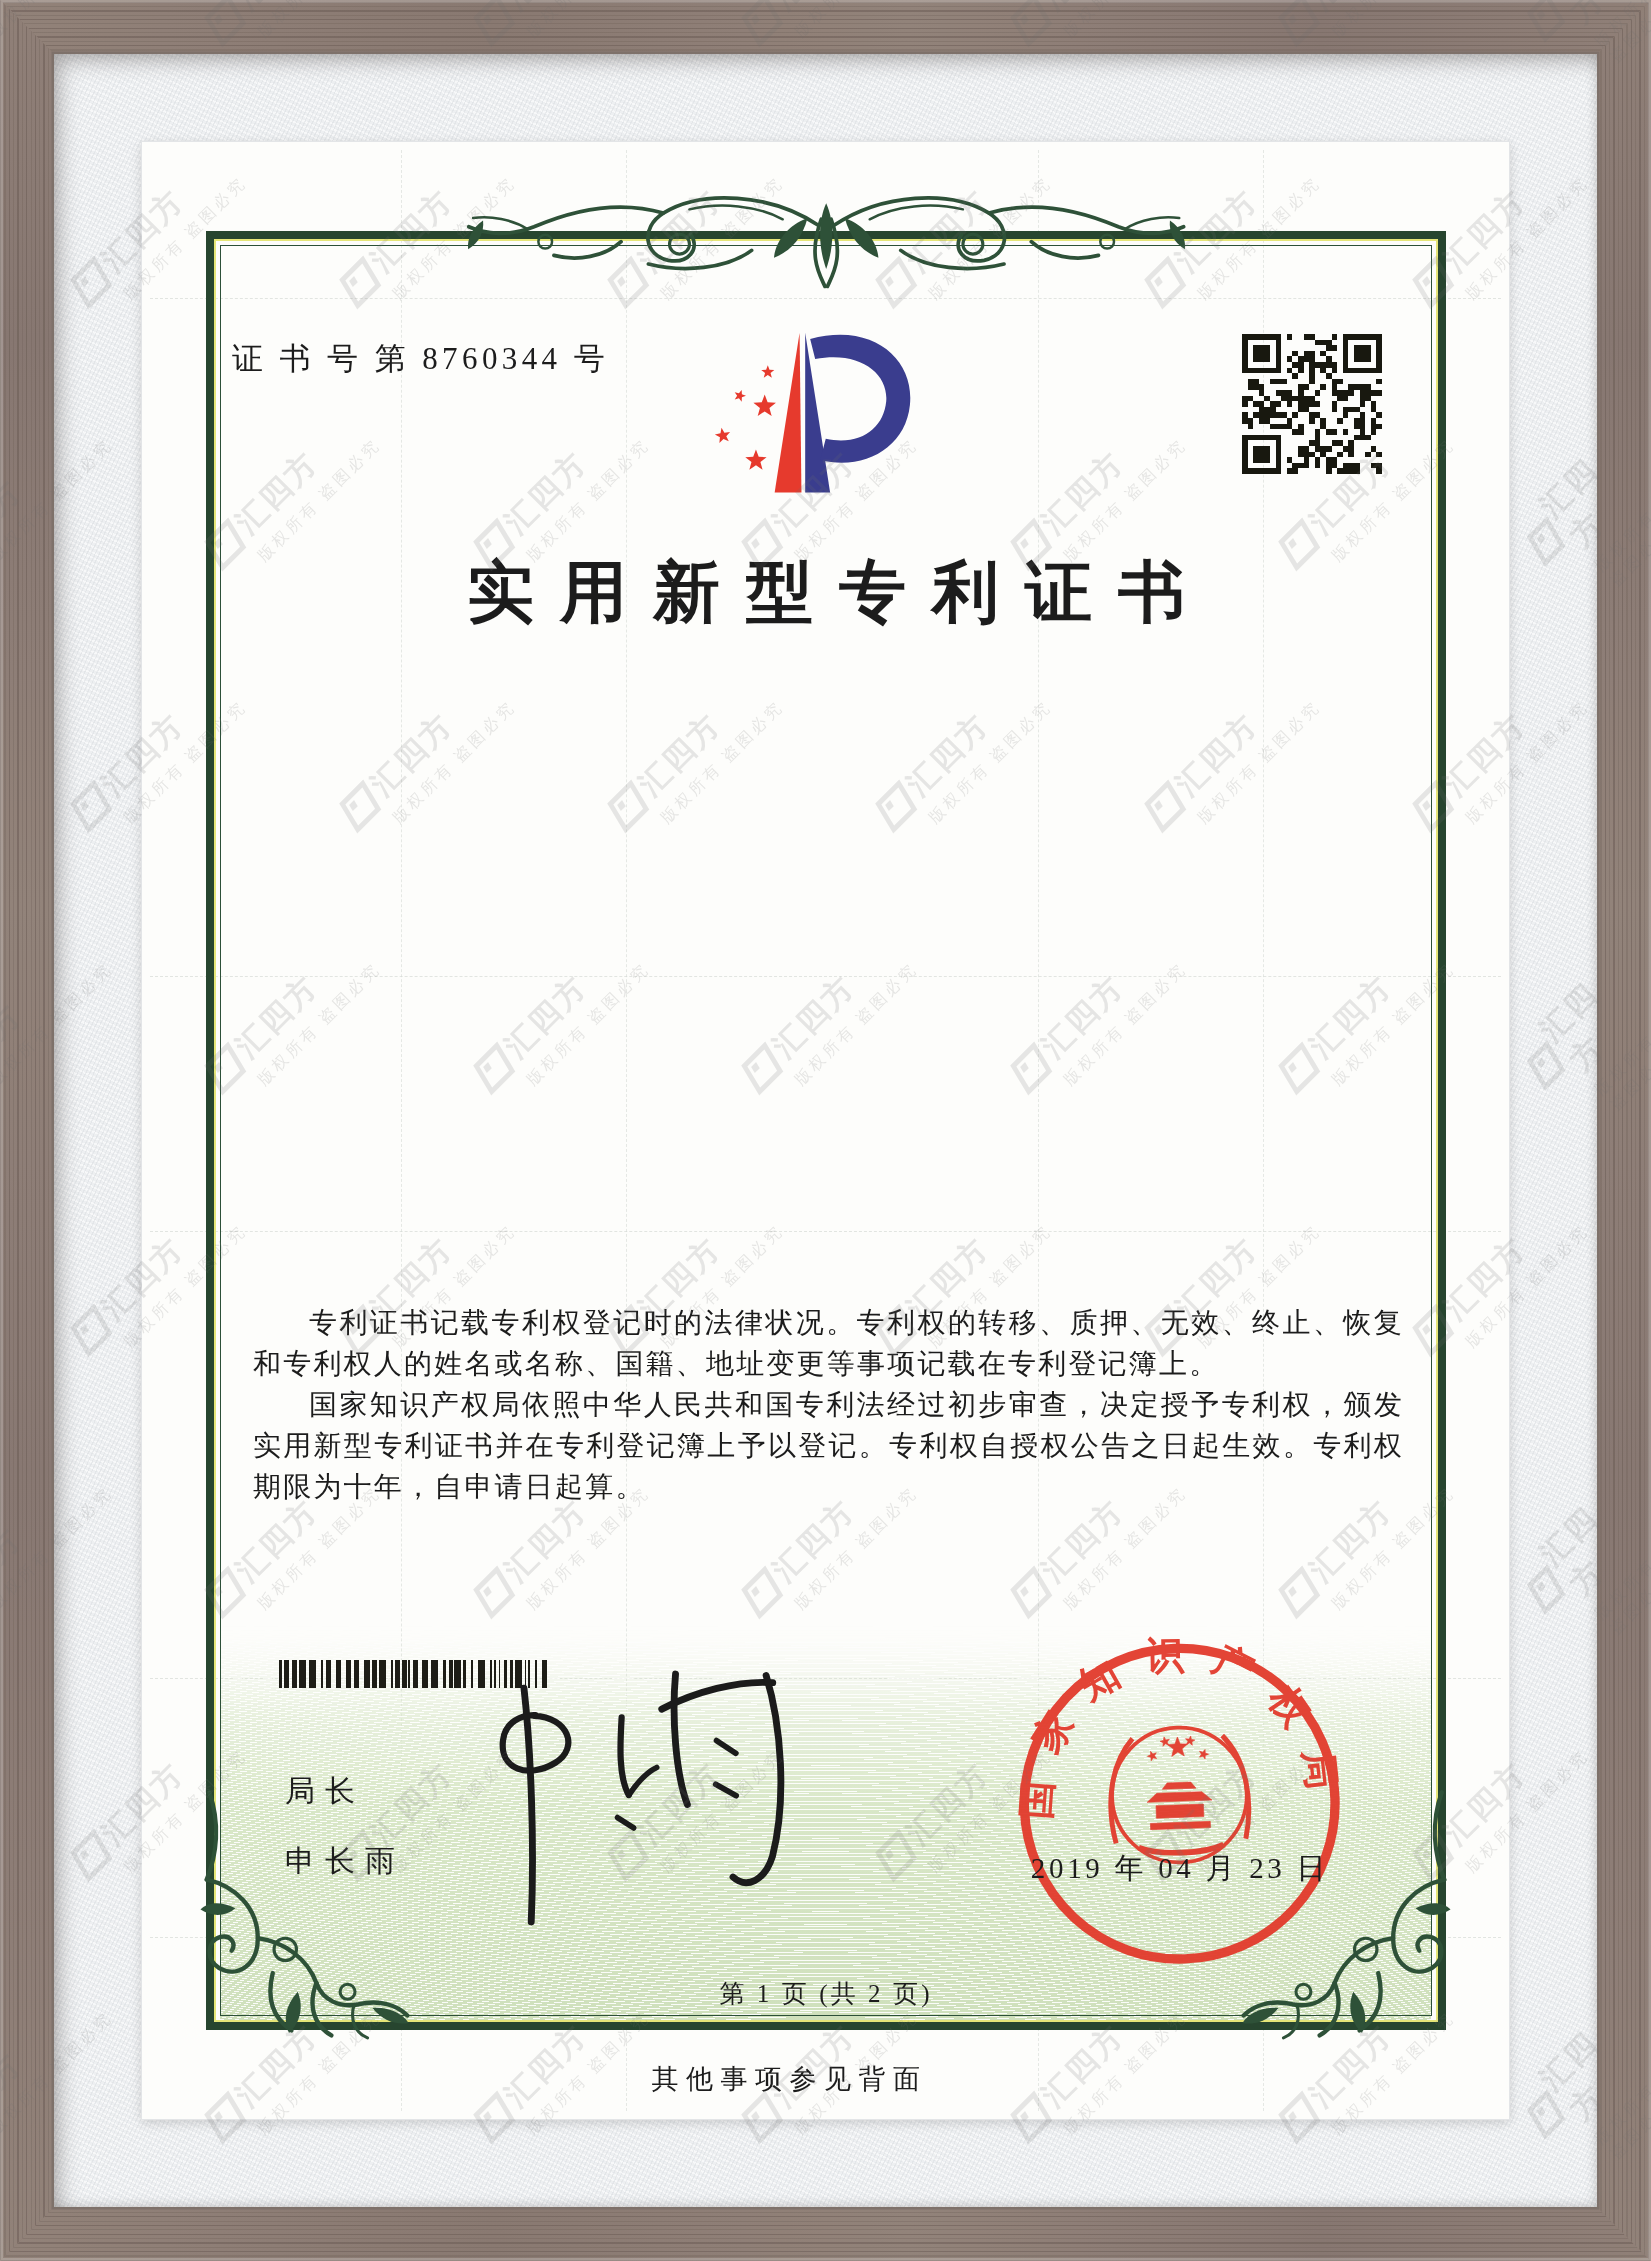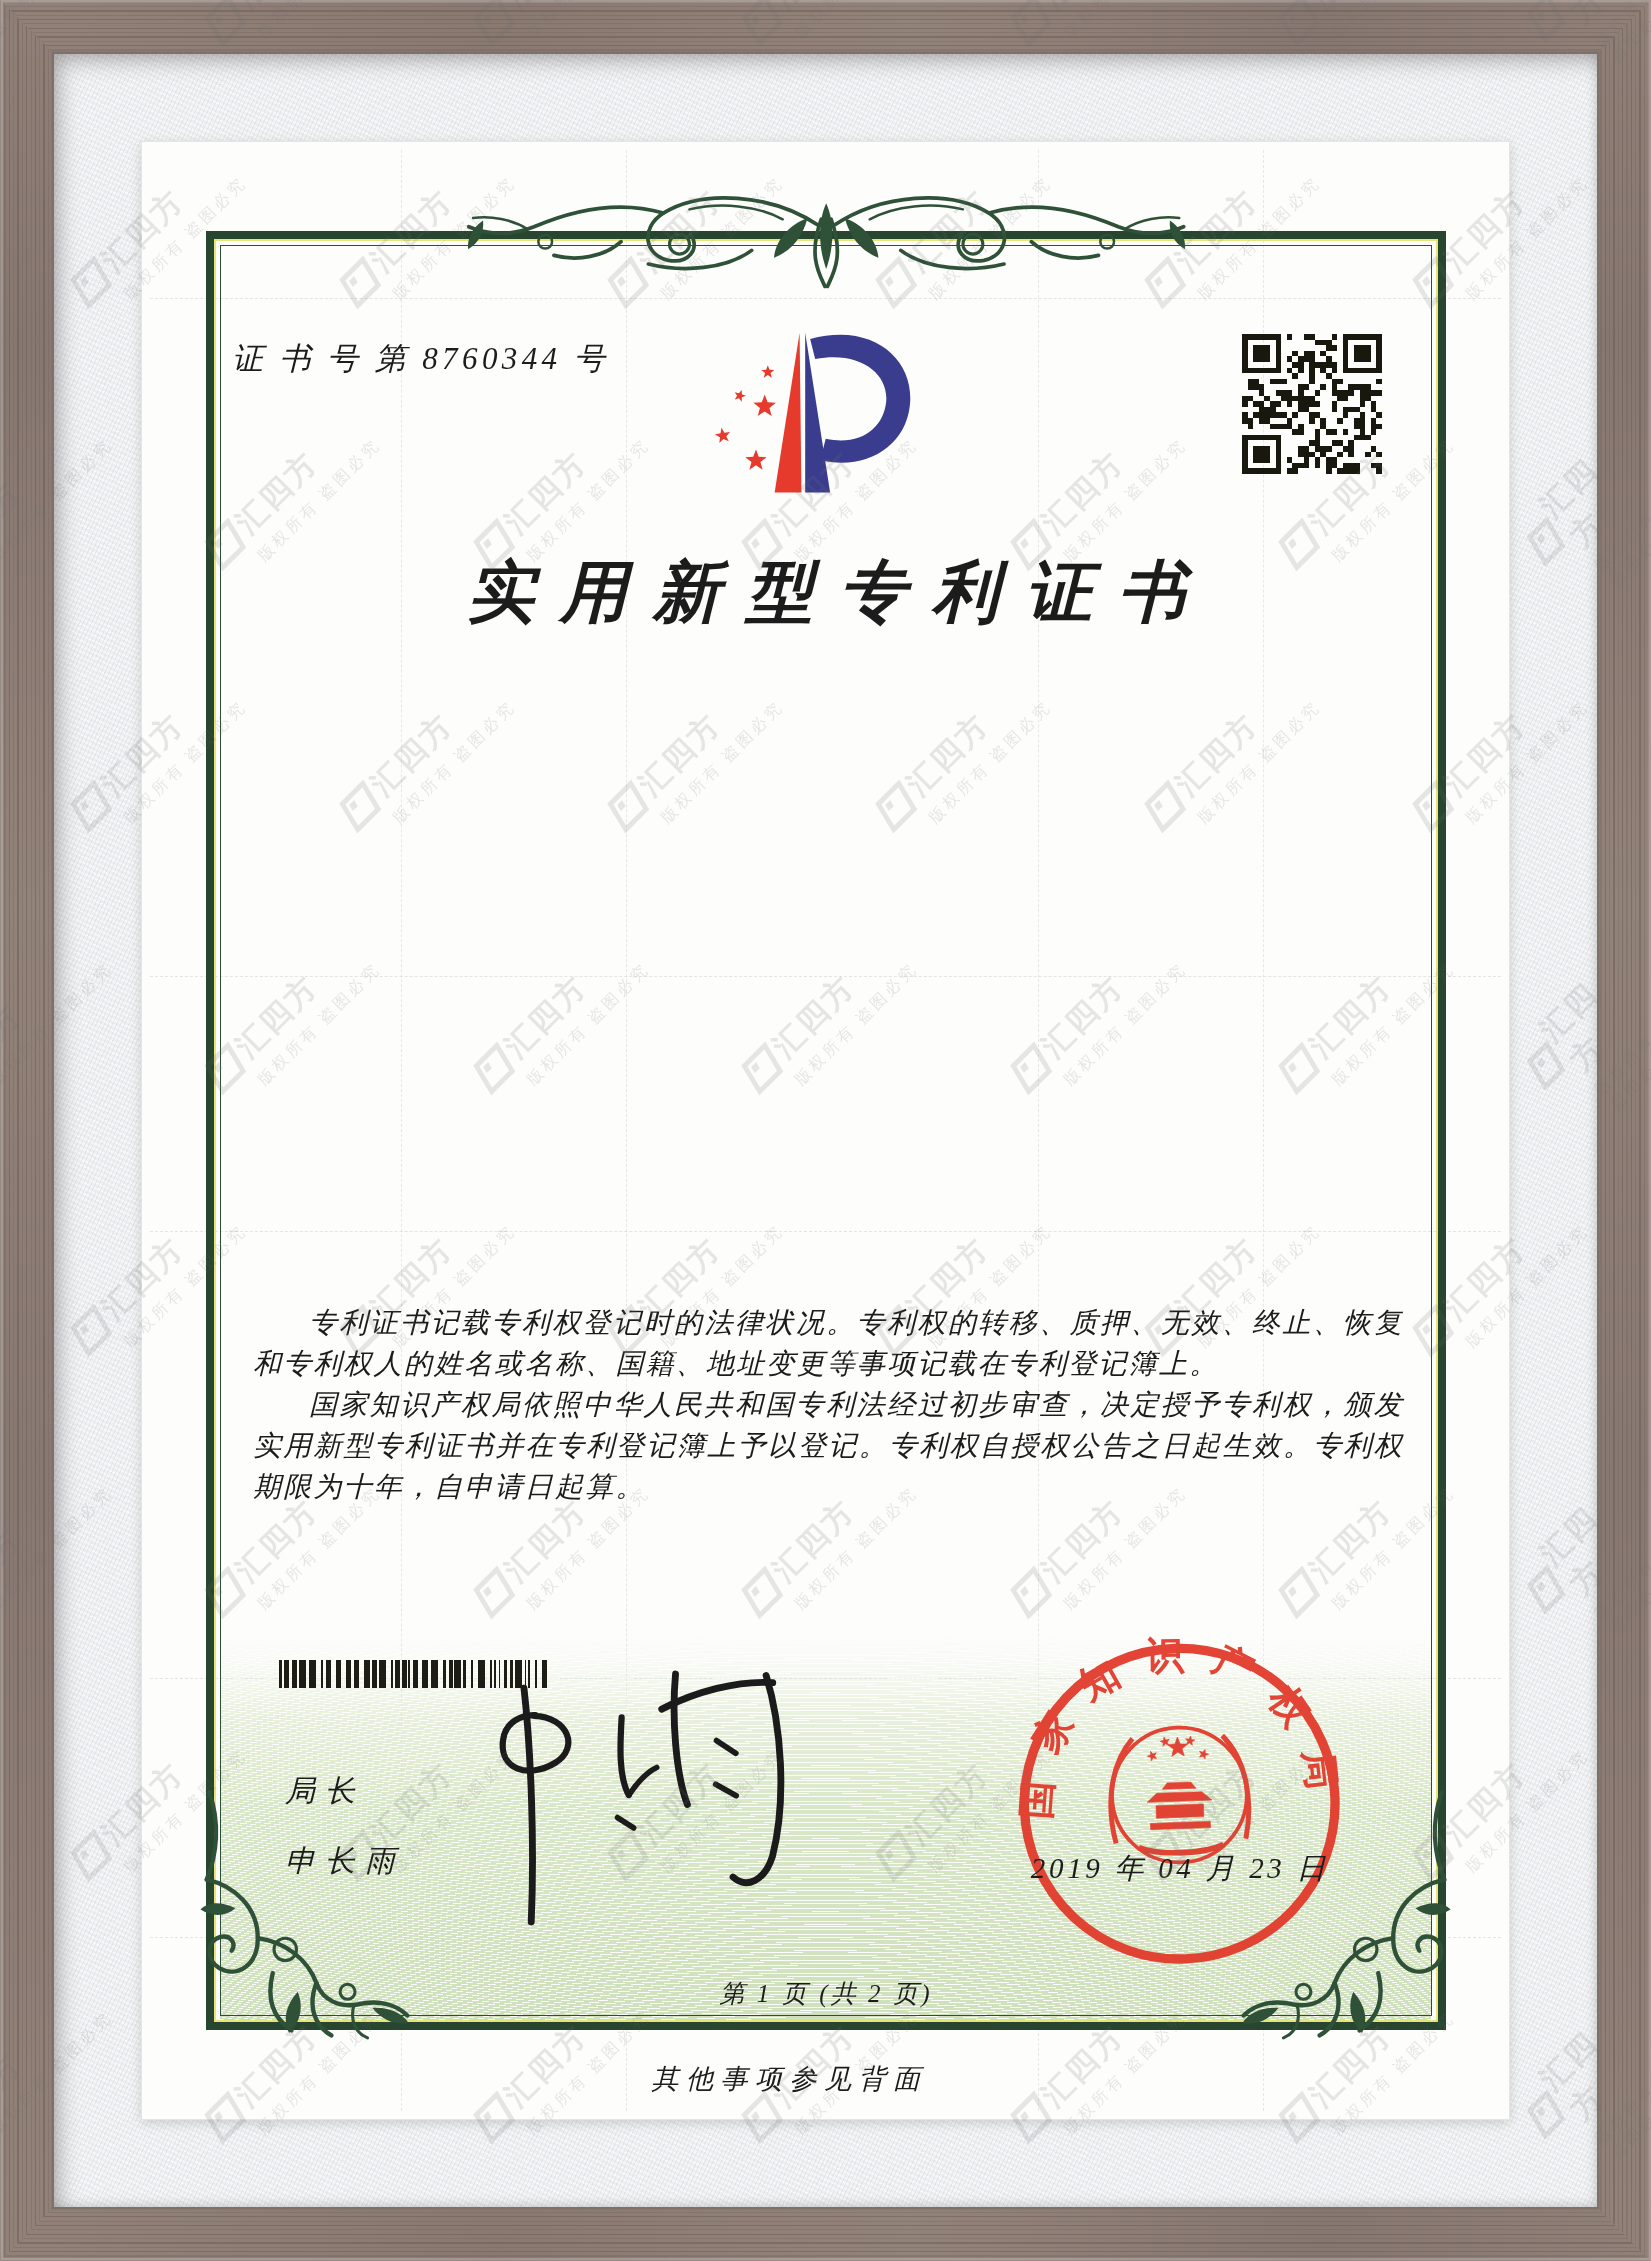--- a/index.html
+++ b/index.html
@@ -44,21 +44,21 @@
 
   
   .b1{position:absolute;left:206px;top:231px;width:1240px;height:1799px;z-index:5;
       border:8px solid #27452f;box-sizing:border-box;pointer-events:none;}
   .b2{position:absolute;inset:0;border:2.5px solid #e5e578;box-sizing:border-box;}
   .b3{position:absolute;inset:4.4px;border:1.9px solid #2c4f38;box-sizing:border-box;}
 
   .orn{position:absolute;z-index:6;pointer-events:none;}
 
   
-  .ctext{position:absolute;z-index:7;font-style:italic;}
+  .ctext{position:absolute;z-index:7;}
   #cert-no{left:232px;top:338px;font-size:31px;letter-spacing:4.4px;}
   #title{left:206px;width:1240px;top:547px;text-align:center;font-size:67px;font-weight:bold;
          letter-spacing:26px;padding-left:26px;box-sizing:border-box;}
   .frow{position:absolute;left:253px;width:1161px;font-size:29px;letter-spacing:1.2px;line-height:41px;}
   .flabel{display:inline-block;width:191px;text-align:justify;text-align-last:justify;vertical-align:top;}
   .fcolon{display:inline-block;width:29px;vertical-align:top;}
   .fvalue{display:inline-block;letter-spacing:3.1px;vertical-align:top;max-width:924px;}
   .finline{position:absolute;left:675px;top:0;white-space:nowrap;}
   .finline .flabel{width:160px;}
   #paras{left:253px;top:1302px;width:1151px;font-size:28px;line-height:41px;letter-spacing:2.2px;text-align:justify;}

